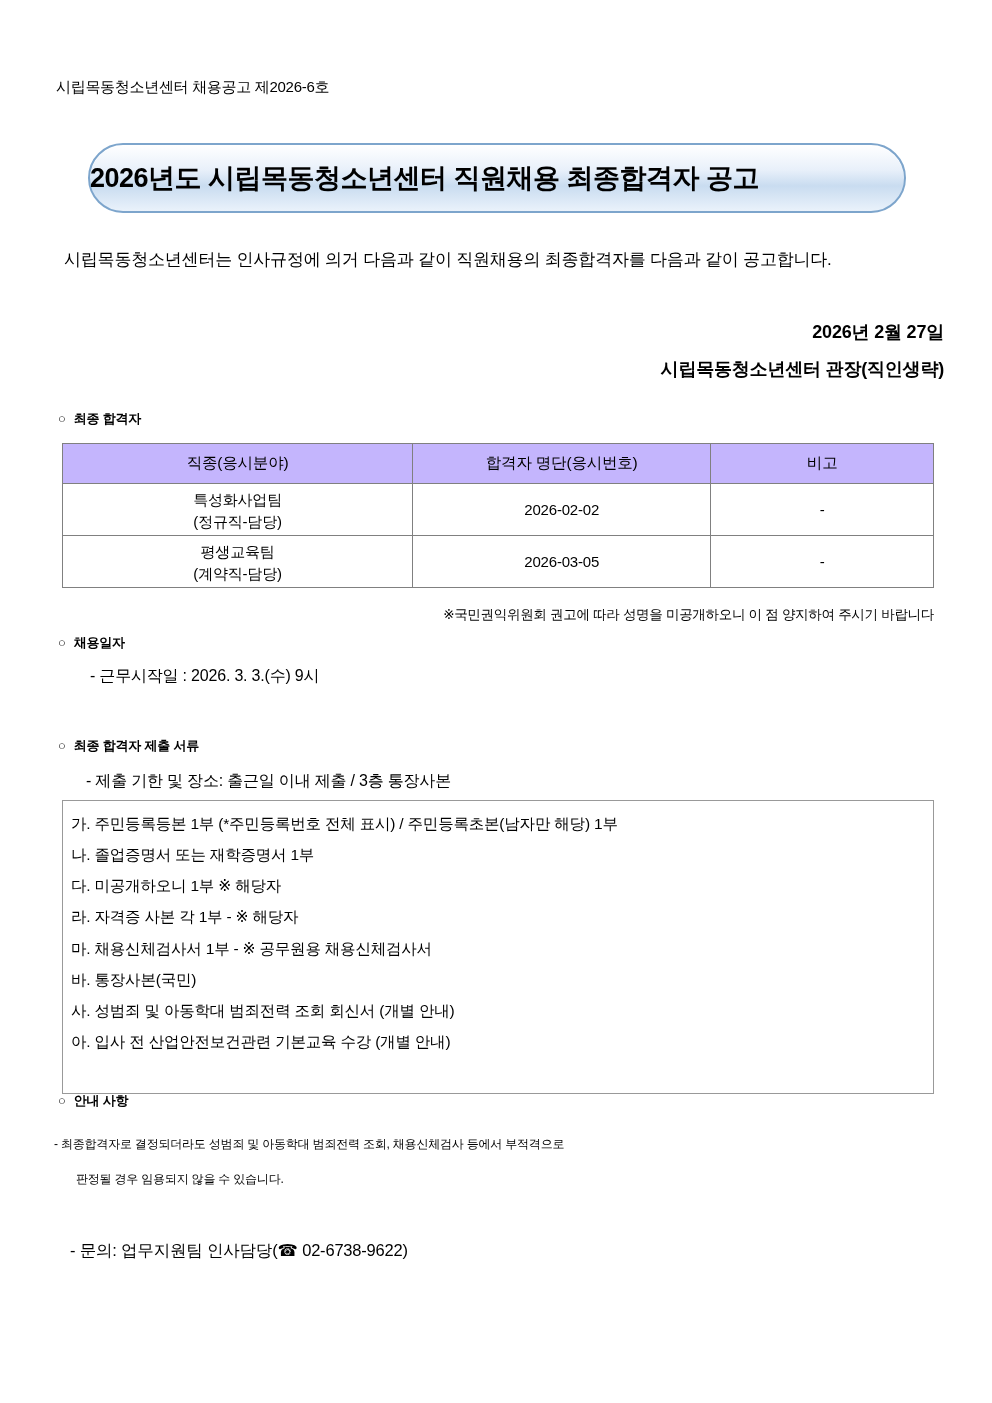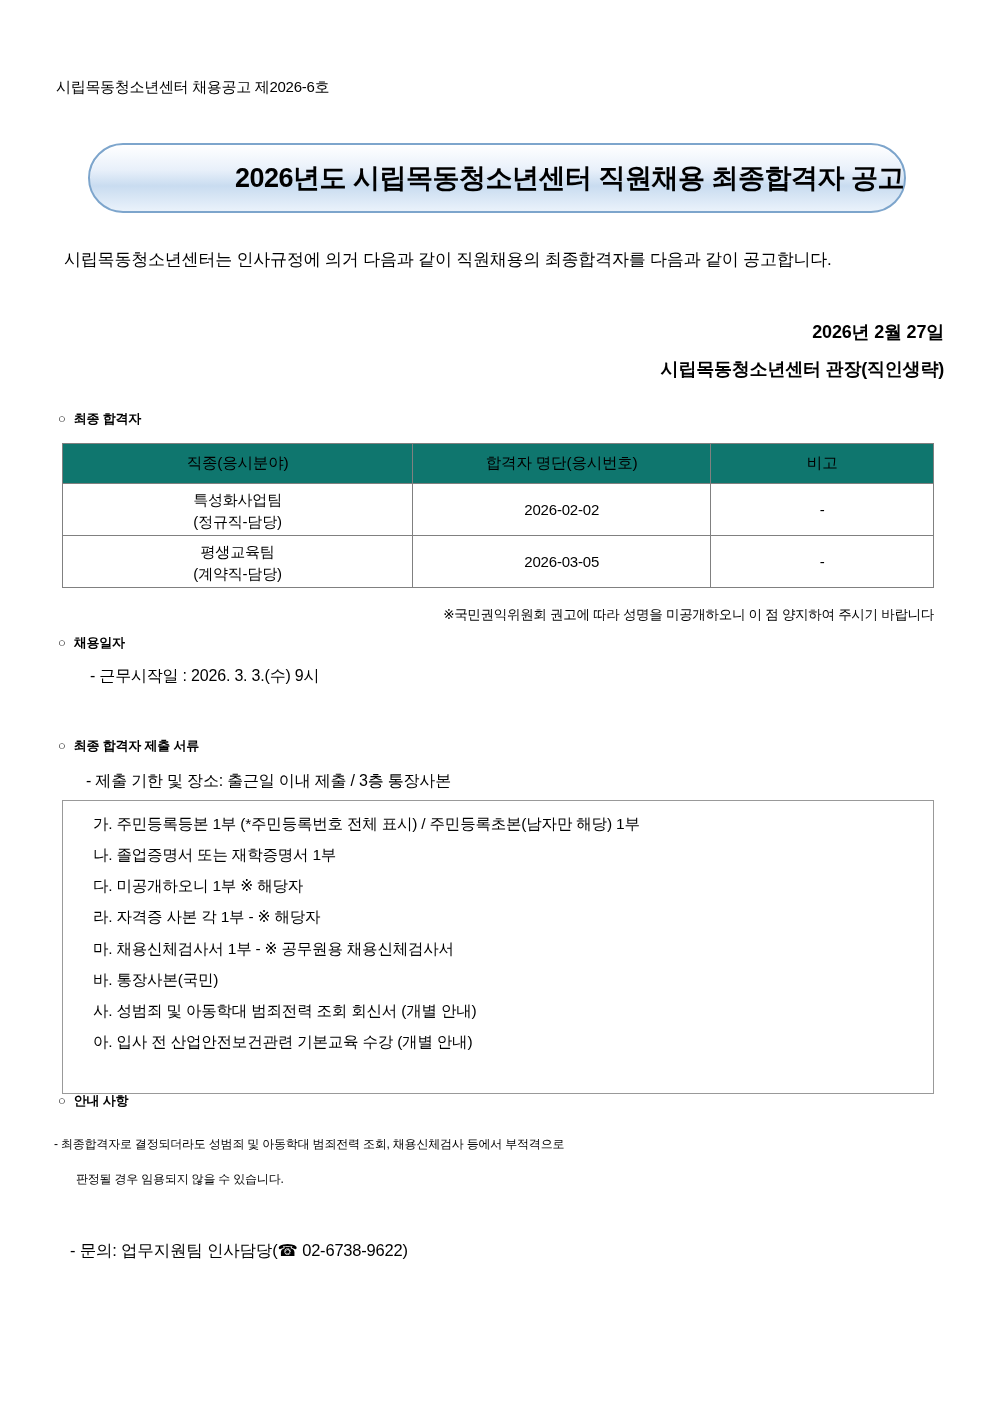--- a/index.html
+++ b/index.html
@@ -36,21 +36,21 @@
     position: absolute;
     top: 143px;
     left: 88px;
     width: 818px;
     height: 70px;
     border-radius: 36px;
     border: 2px solid #7da5cc;
     background: linear-gradient(to bottom, #ffffff 0%, #e8f0fa 38%, #c9dcf0 62%, #eaf2fb 100%);
     display: flex;
     align-items: center;
-    justify-content: flex-end;
+    justify-content: flex-start;
     box-shadow: inset 0 1px 0 #ffffff;
   }
   .title-banner .title-text {
     font-size: 27px;
     font-weight: bold;
     letter-spacing: -0.5px;
     color: #000000;
   }
 
   .intro {
@@ -96,21 +96,21 @@
     border-collapse: collapse;
     font-size: 15px;
   }
   table.result-table th,
   table.result-table td {
     border: 1px solid #808080;
     text-align: center;
     letter-spacing: -0.2px;
   }
   table.result-table th {
-    background: #0f766e;
+    background: #c4b5fd;
     font-weight: normal;
     height: 40px;
     font-size: 15.5px;
   }
   table.result-table td {
     height: 52px;
     padding: 2px 4px;
   }
   table.result-table td.job {
     line-height: 1.45;
@@ -137,21 +137,21 @@
   }
 
   
   .docs-box {
     position: absolute;
     top: 800px;
     left: 62px;
     width: 872px;
     height: 294px;
     border: 1px solid #999999;
-    padding: 13px 22px 0 30px;
+    padding: 13px 22px 0 8px;
   }
   .docs-box .doc-item {
     font-size: 15.5px;
     letter-spacing: -0.2px;
     margin-bottom: 11px;
     line-height: 1.3;
   }
 
   .notice-item {
     position: absolute;

